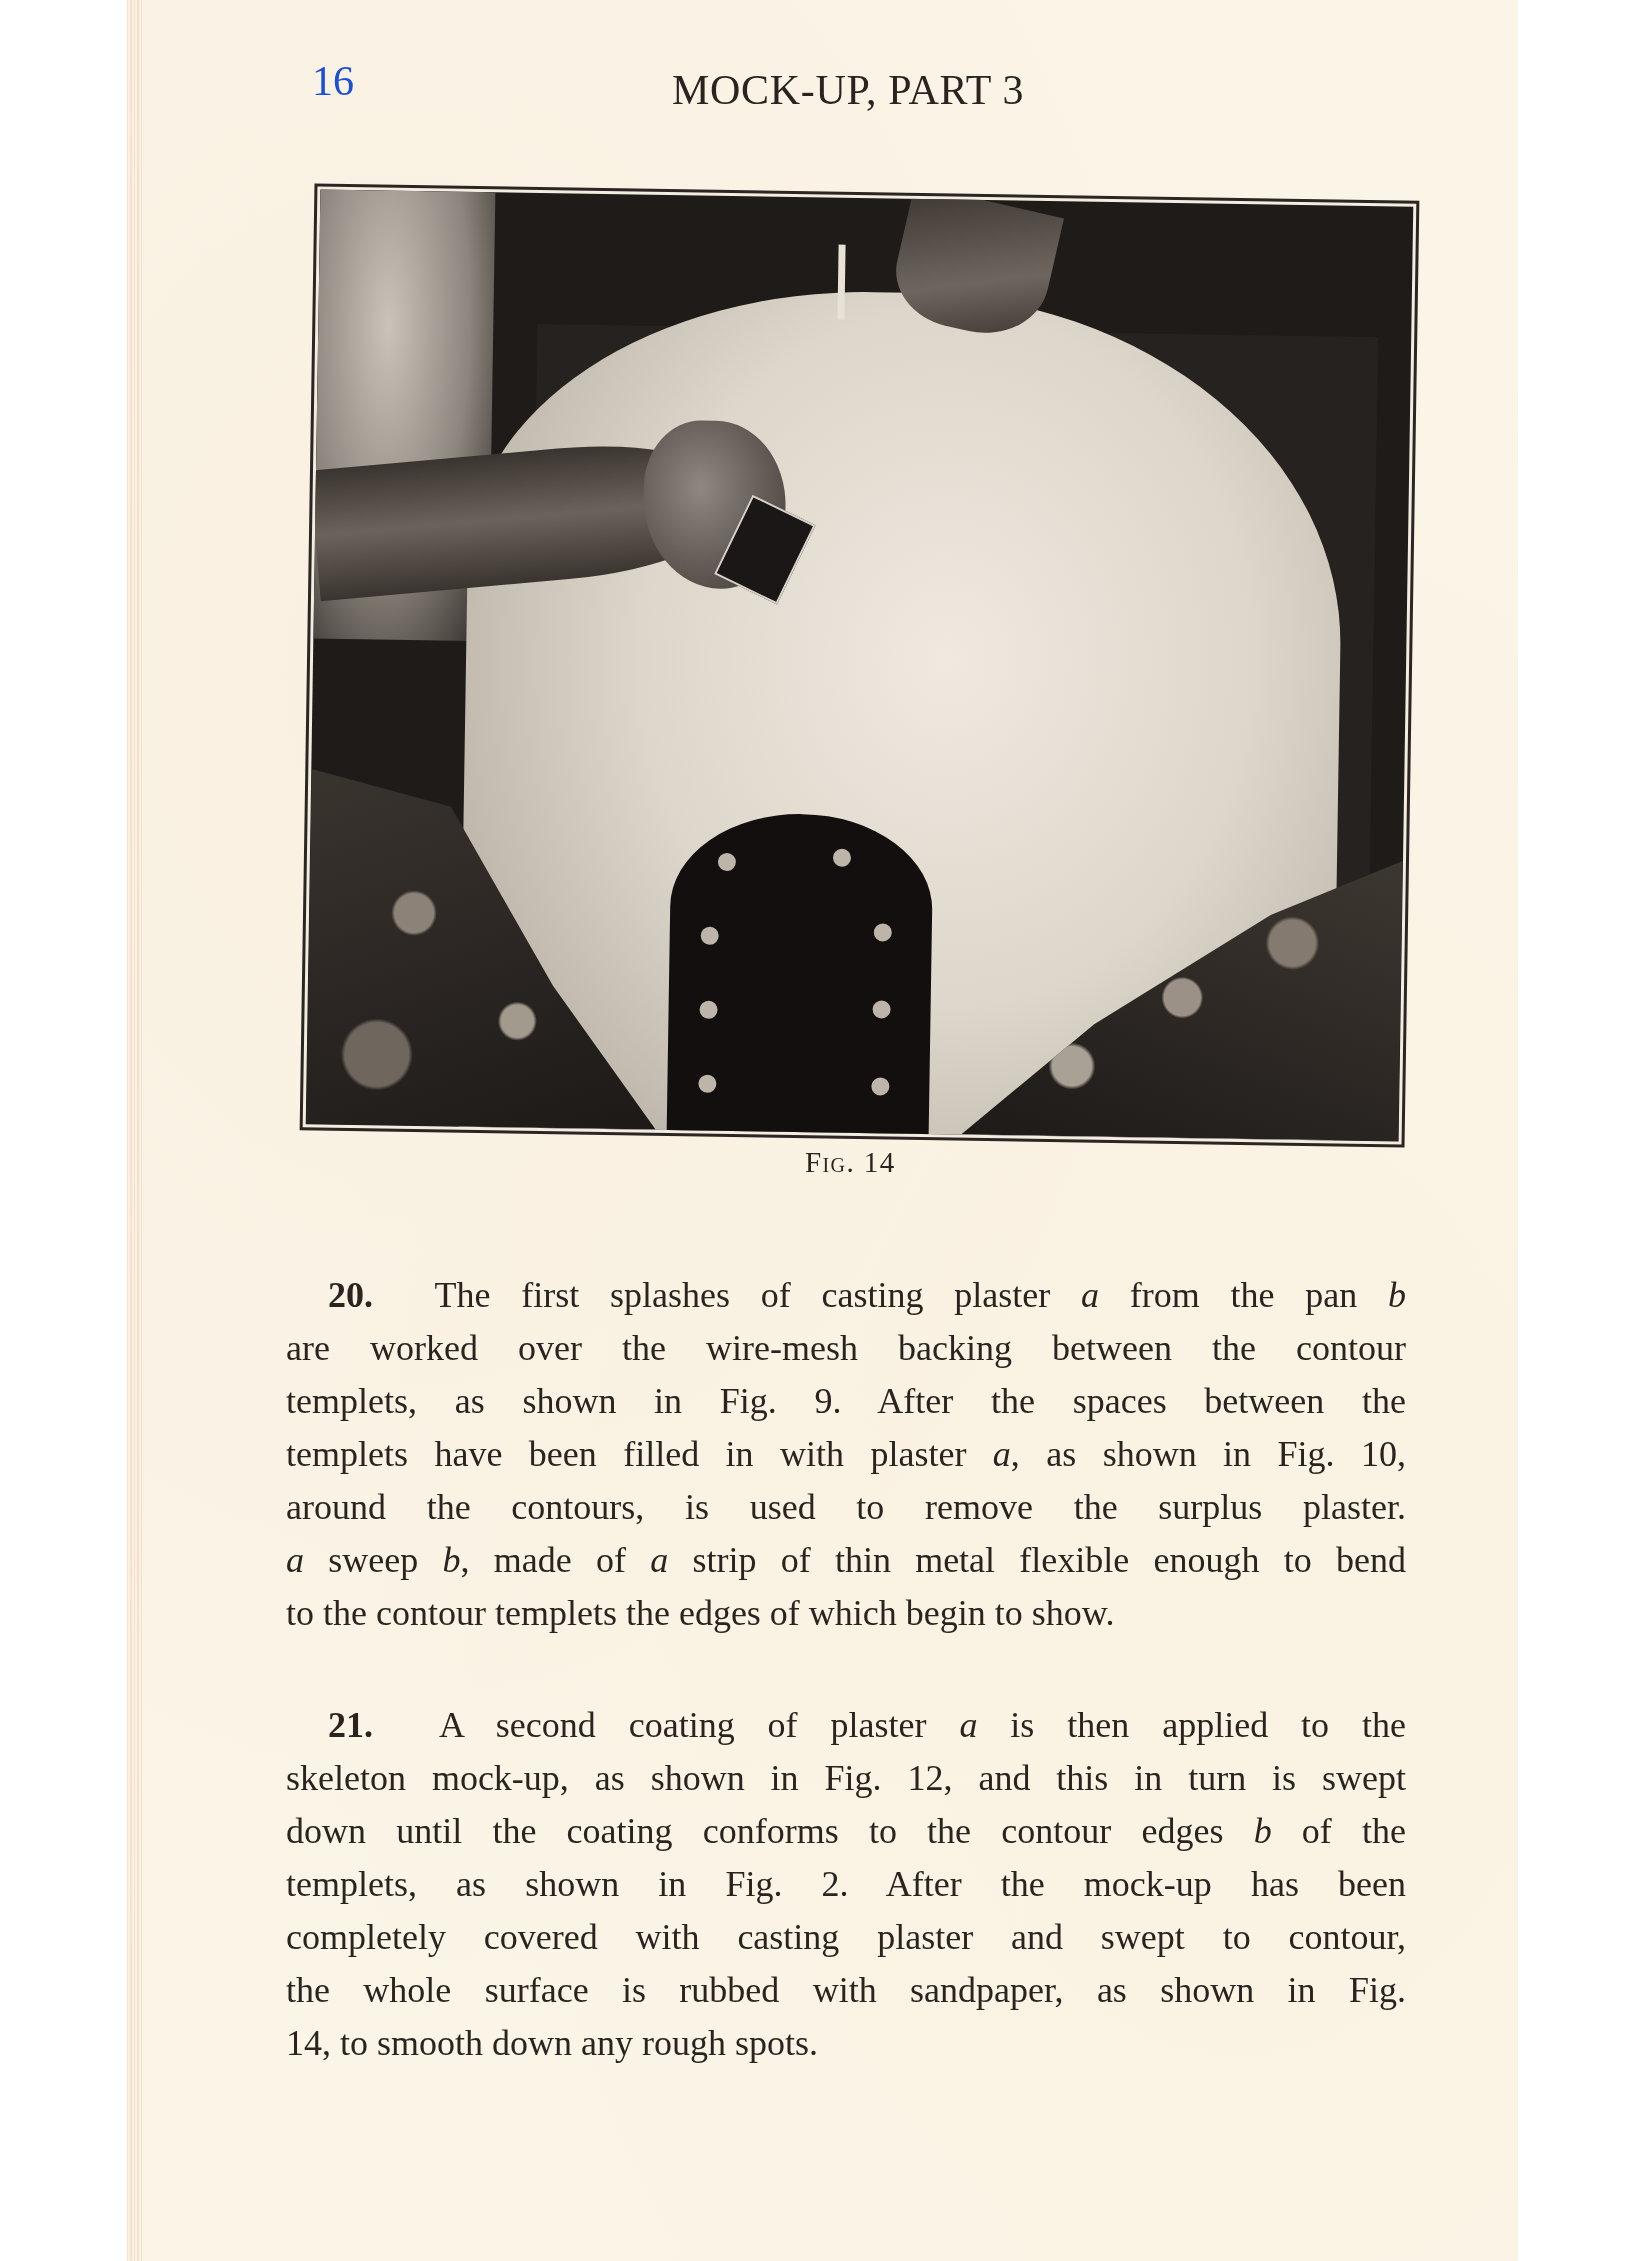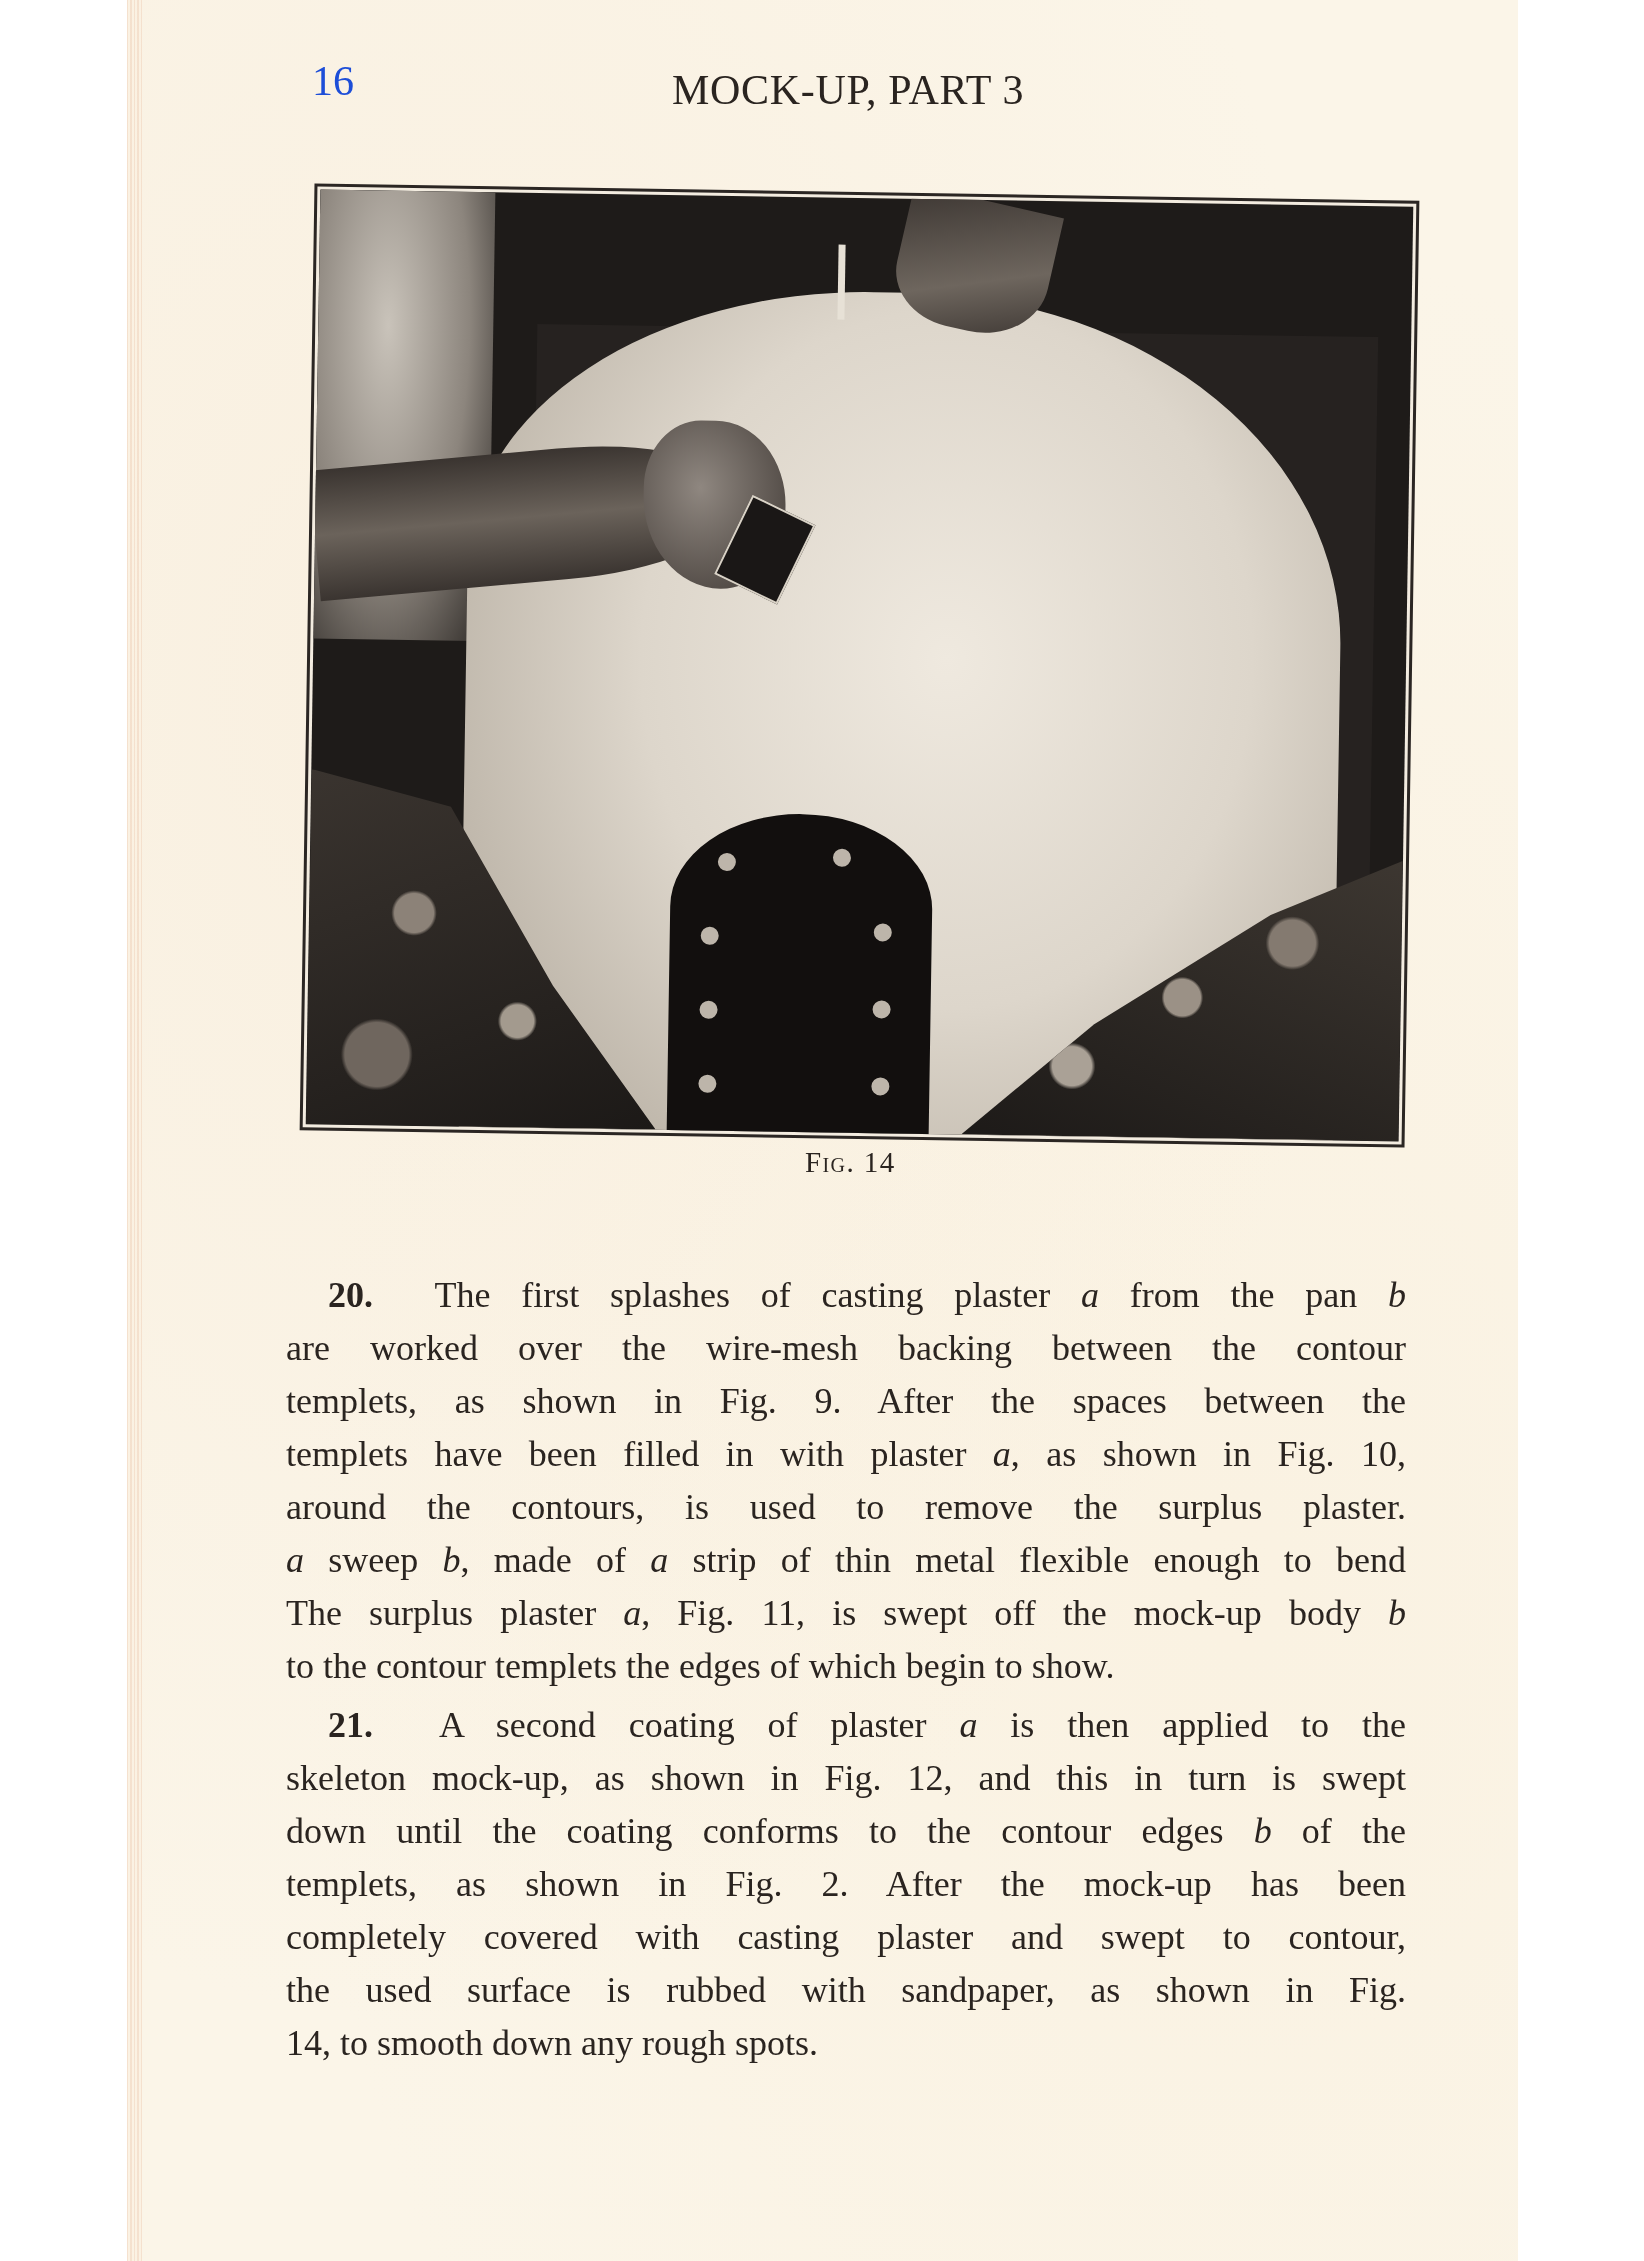--- a/index.html
+++ b/index.html
@@ -165,26 +165,25 @@
 
 <div class="caption">Fig. 14</div>
 
 <div class="para" id="p20">
   <span class="line first"><span class="num">20.</span>&nbsp;&nbsp;<span>The first splashes of casting plaster <i>a</i> from the pan <i>b</i></span></span>
   <span class="line">are worked over the wire-mesh backing between the contour</span>
   <span class="line">templets, as shown in Fig. 9.  After the spaces between the</span>
   <span class="line">templets have been filled in with plaster <i>a</i>, as shown in Fig. 10,</span>
   <span class="line">around the contours, is used to remove the surplus plaster.</span>
   <span class="line"><i>a</i> sweep <i>b</i>, made of <i>a</i> strip of thin metal flexible enough to bend</span>
-  <span class="line">The surplus plaster <i>a</i>, Fig. 11, is swept off the mock-up body <i>b</i></span>
   <span class="line last">to the contour templets the edges of which begin to show.</span>
 </div>
 
 <div class="para" id="p21">
   <span class="line first"><span class="num">21.</span>&nbsp;&nbsp;<span>A second coating of plaster <i>a</i> is then applied to the</span></span>
   <span class="line">skeleton mock-up, as shown in Fig. 12, and this in turn is swept</span>
   <span class="line">down until the coating conforms to the contour edges <i>b</i> of the</span>
   <span class="line">templets, as shown in Fig. 2.  After the mock-up has been</span>
   <span class="line">completely covered with casting plaster and swept to contour,</span>
-  <span class="line">the used surface is rubbed with sandpaper, as shown in Fig.</span>
+  <span class="line">the whole surface is rubbed with sandpaper, as shown in Fig.</span>
   <span class="line last">14, to smooth down any rough spots.</span>
 </div>
 
 
 </body></html>

